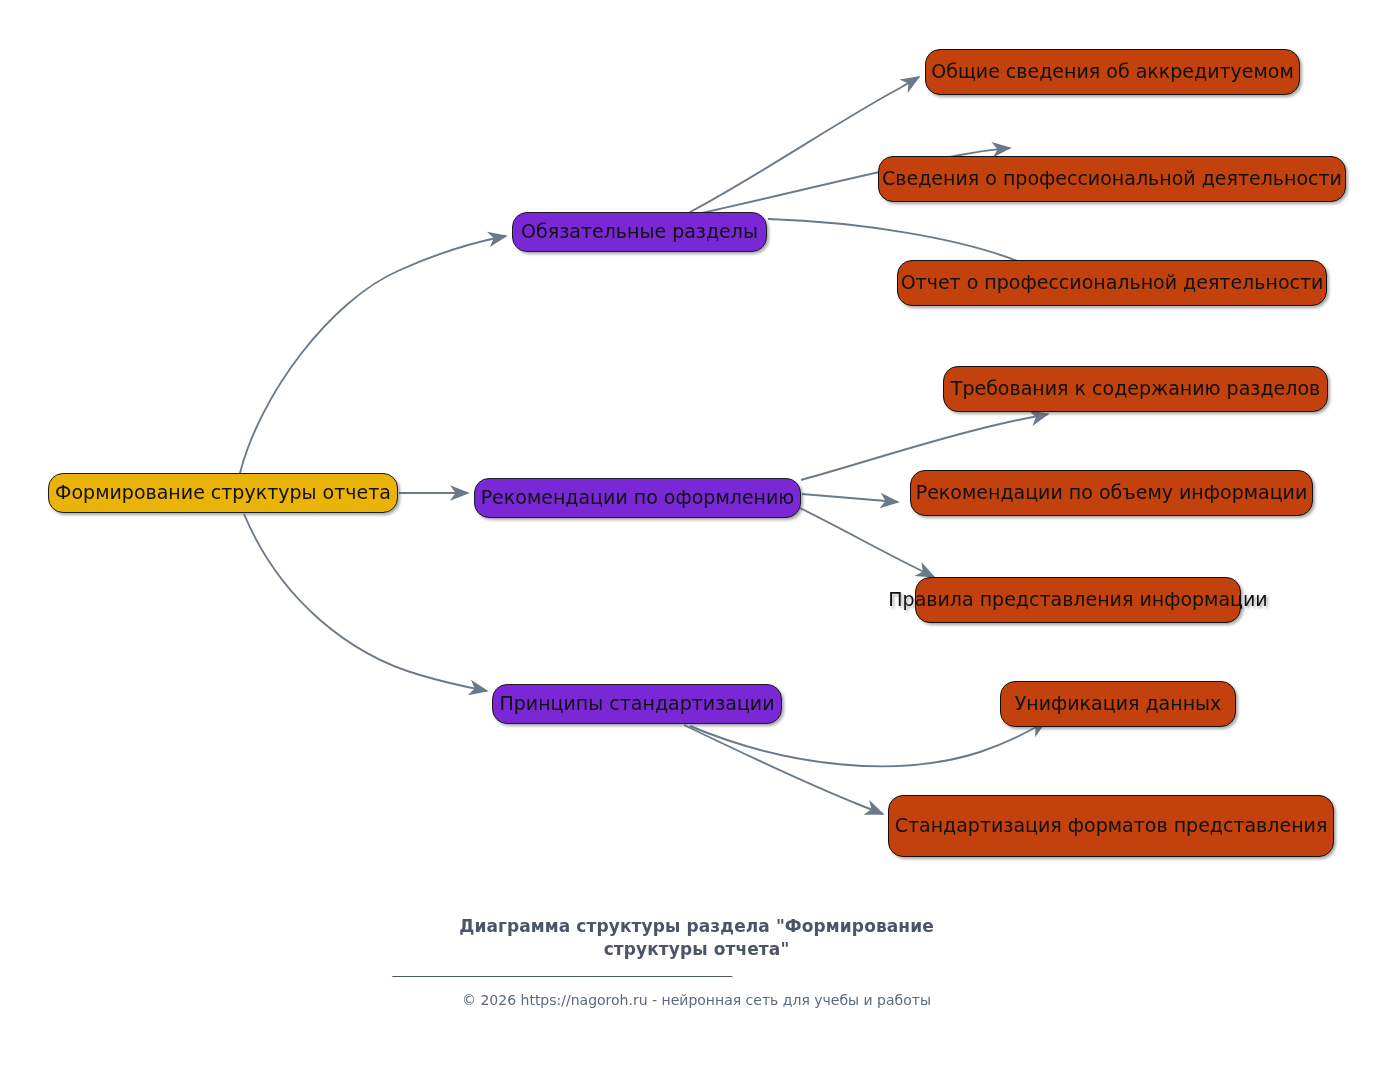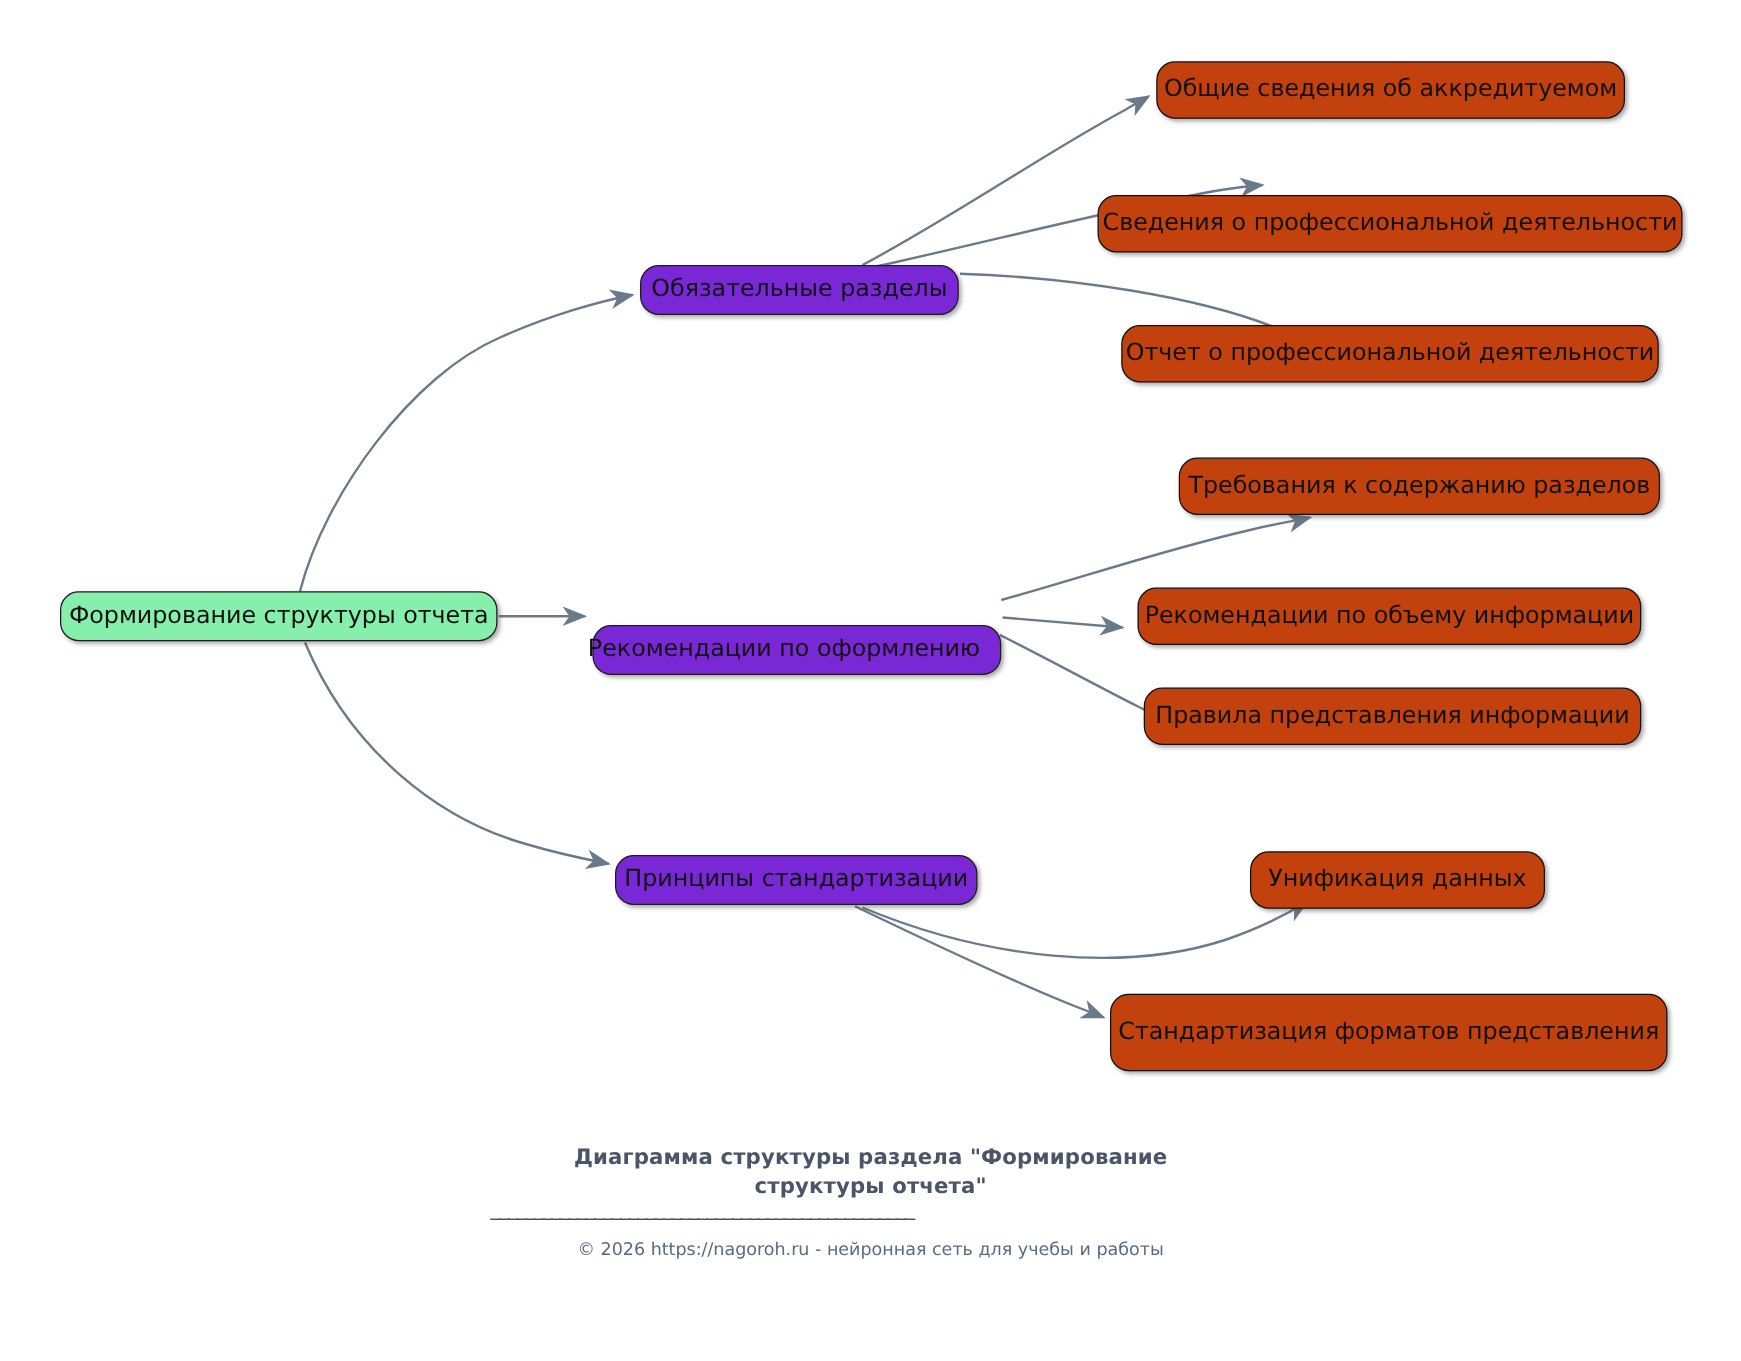--- a/index.html
+++ b/index.html
@@ -37,21 +37,21 @@
     border: 1.4px solid #111111;
     background: #c2410c;
     color: #111111;
     font-size: 19px;
     line-height: 1.15;
     white-space: nowrap;
     padding: 0 16px;
     filter: drop-shadow(2px 2px 1.5px rgba(60,60,60,0.45));
   }
   .node.root {
-    background: #86efac;
+    background: #eab308;
     border-color: #1d1d1d;
   }
   .node.branch {
     background: #7a28d6;
     border-color: #1d1d1d;
   }
   .node-label {
     display: block;
     pointer-events: none;
   }
@@ -121,21 +121,21 @@
   </svg>
 
   <div class="node root" style="left:48px; top:473px; width:350px; height:40px;">
     <span class="node-label">Формирование структуры отчета</span>
   </div>
 
   <div class="node branch" style="left:512px; top:212px; width:255px; height:40px;">
     <span class="node-label">Обязательные разделы</span>
   </div>
 
-  <div class="node branch" style="left:474px; top:500px; width:327px; height:40px;justify-content:flex-end;">
+  <div class="node branch" style="left:474px; top:478px; width:327px; height:40px;">
     <span class="node-label">Рекомендации по оформлению</span>
   </div>
 
   <div class="node branch" style="left:492px; top:684px; width:290px; height:40px;">
     <span class="node-label">Принципы стандартизации</span>
   </div>
 
   <div class="node leaf" style="left:925px; top:49px; width:375px; height:46px;">
     <span class="node-label">Общие сведения об аккредитуемом</span>
   </div>
@@ -149,21 +149,21 @@
   </div>
 
   <div class="node leaf" style="left:919px; top:366px; width:385px; height:46px;margin-left:24px;">
     <span class="node-label">Требования к содержанию разделов</span>
   </div>
 
   <div class="node leaf" style="left:910px; top:470px; width:403px; height:46px;">
     <span class="node-label">Рекомендации по объему информации</span>
   </div>
 
-  <div class="node leaf" style="left:915px; top:550px; width:398px; height:46px;">
+  <div class="node leaf" style="left:915px; top:577px; width:326px; height:46px;">
     <span class="node-label">Правила представления информации</span>
   </div>
 
   <div class="node leaf" style="left:1000px; top:681px; width:236px; height:46px;">
     <span class="node-label">Унификация данных</span>
   </div>
 
   <div class="node leaf" style="left:888px; top:767px; width:446px; height:62px;margin-top:28px;">
     <span class="node-label">Стандартизация форматов представления</span>
   </div>

